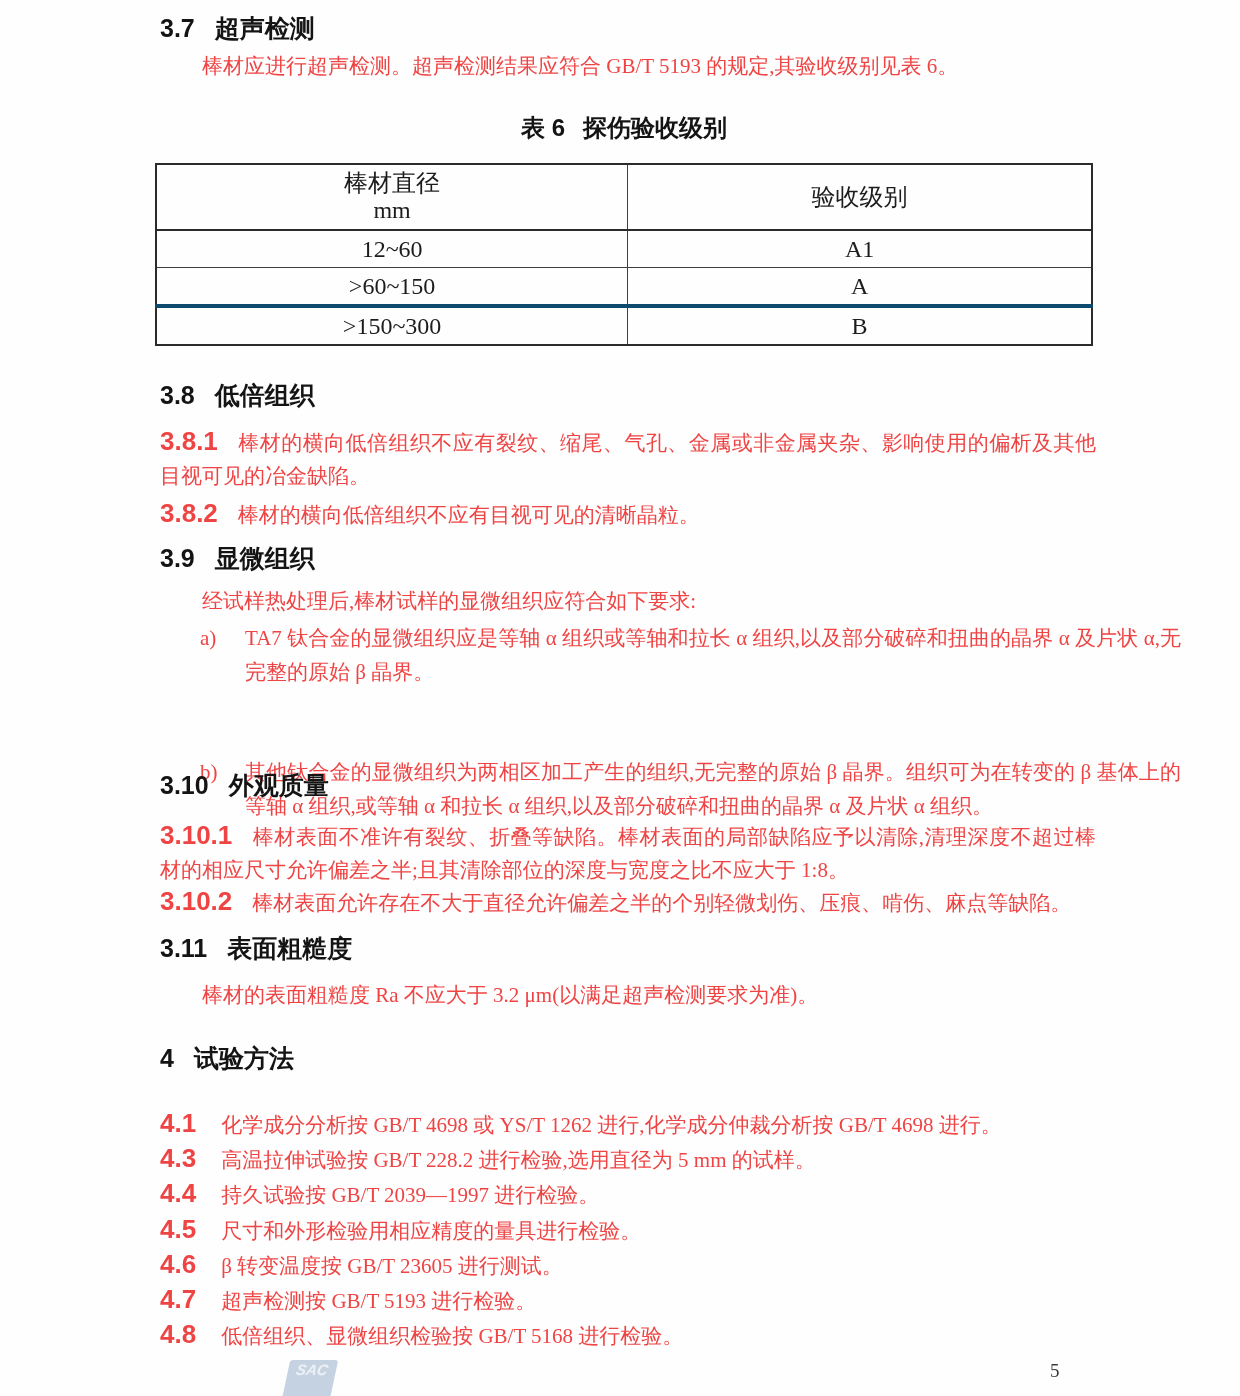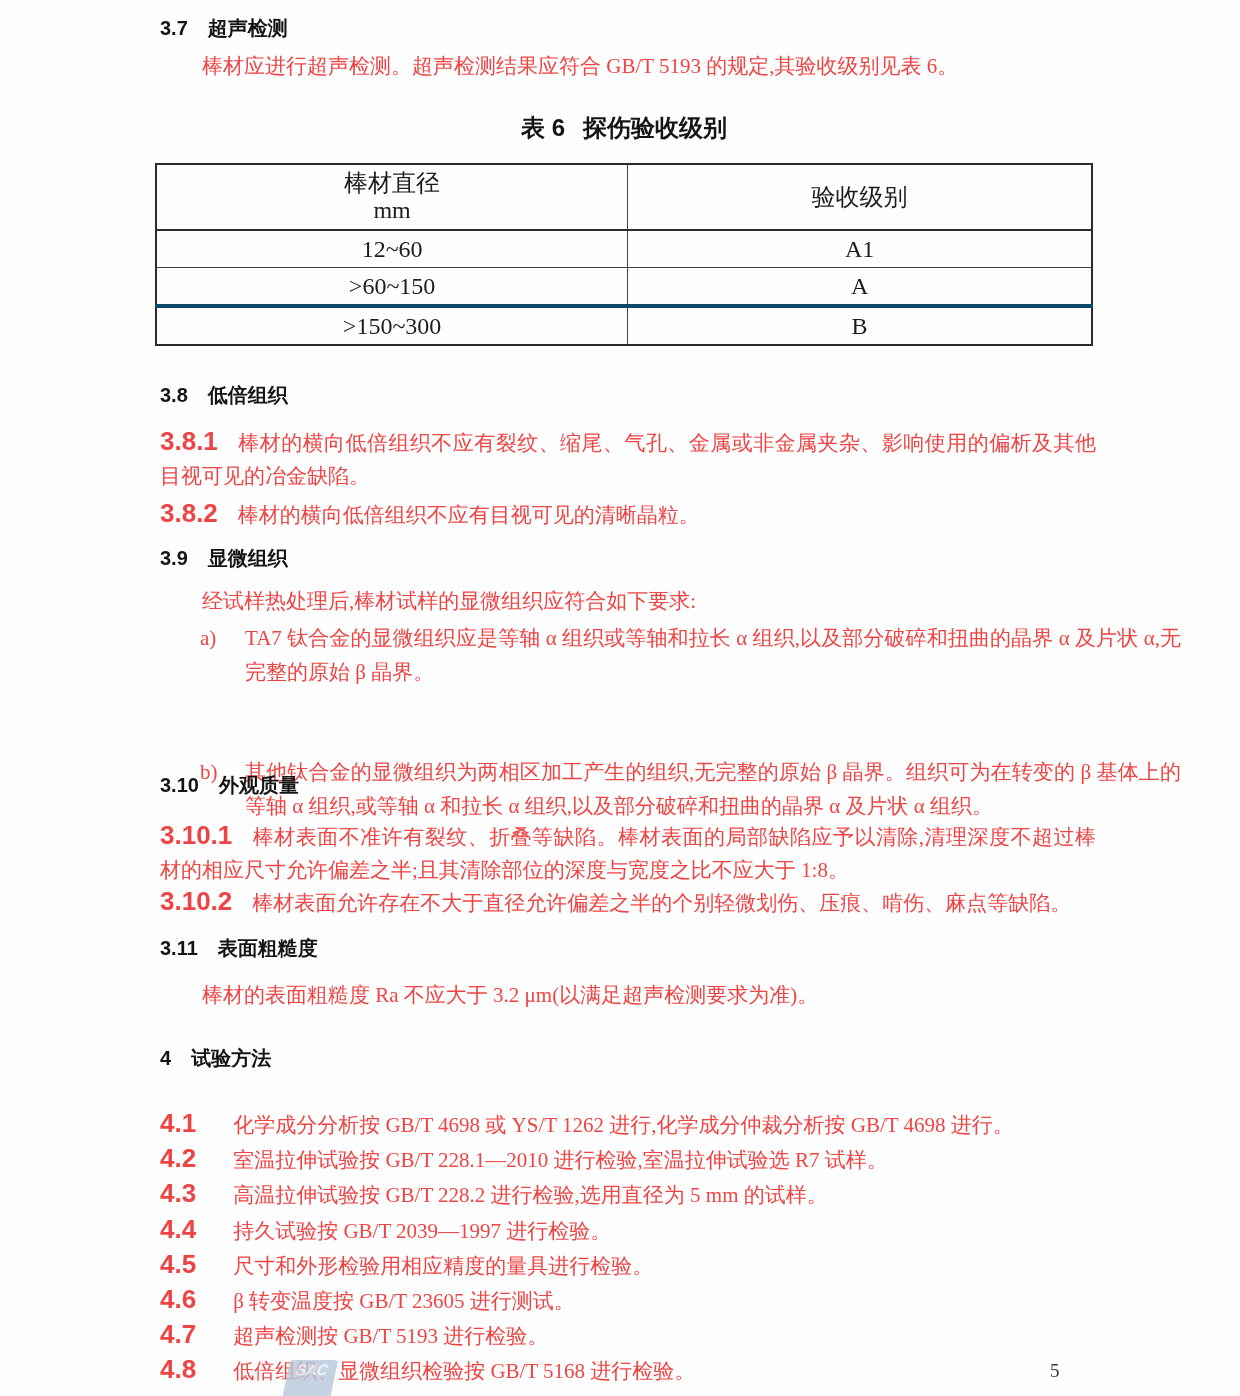--- a/index.html
+++ b/index.html
@@ -4,21 +4,21 @@
 <style>
   html,body { margin:0; padding:0; background:#ffffff; }
   .page {
     position:relative; width:1240px; height:1396px;
     background:#fefefe; overflow:hidden;
     color:#1c1c1c;
   }
   .blk { position:absolute; left:160px; width:936px; }
   .h {
     font-family:"Liberation Sans","DejaVu Sans",sans-serif;
-    font-weight:bold; font-size:20px; line-height:25px; color:#141414;
+    font-weight:bold; font-size:25px; line-height:25px; color:#141414;
   }
   .h .hnum { margin-right:20px; }
   .body {
     font-family:"Liberation Serif","DejaVu Serif",serif;
     font-size:21px; line-height:33px; color:#ef4444;
     text-align:justify;
   }
   .indent { text-indent:42px; }
   .cnum {
     font-family:"Liberation Sans","DejaVu Sans",sans-serif;
@@ -41,21 +41,21 @@
   table.t6 th, table.t6 td {
     border:1px solid #3f3f3f; text-align:center; vertical-align:middle;
     font-weight:normal; padding:0;
   }
   table.t6 { border:2px solid #2b2b2b; }
   table.t6 thead th { border-bottom:2px solid #2b2b2b; height:64px; line-height:27px; }
   table.t6 tbody td { height:36px; }
   table.t6 tbody tr.greyline td { border-top:4px solid #0c4a6e; }
   .var { }
   .titem { line-height:33.2px; }
-  .titem .cnum { margin-right:37px; }
+  .titem .cnum { margin-right:25px; }
   .pagenum {
     position:absolute; left:1050px; top:1360px;
     font-family:"Liberation Serif","DejaVu Serif",serif;
     font-size:19px; color:#3a3a3a;
   }
   .wm {
     position:absolute; left:286px; top:1360px; width:48px; height:40px;
     background:#b8c8da; opacity:.8; border-radius:3px;
     transform:skewX(-12deg);
     display:flex; justify-content:center;
@@ -154,23 +154,20 @@
 
   <div class="blk h" style="top:1046px">
     <span class="hnum">4</span><span>试验方法</span>
   </div>
 
   <div class="blk" style="top:1107px">
     <div class="body titem">
       <span class="cnum">4.1</span><span>化学成分分析按 GB/T 4698 或 YS/T 1262 进行,化学成分仲裁分析按 GB/T 4698 进行。</span>
     </div>
     <div class="body titem">
-      <span class="cnum">4.2</span><span>室温拉伸试验按 GB/T 228.1—2010 进行检验,室温拉伸试验选 R7 试样。</span>
-    </div>
-    <div class="body titem">
       <span class="cnum">4.3</span><span>高温拉伸试验按 GB/T 228.2 进行检验,选用直径为 5 mm 的试样。</span>
     </div>
     <div class="body titem">
       <span class="cnum">4.4</span><span>持久试验按 GB/T 2039—1997 进行检验。</span>
     </div>
     <div class="body titem">
       <span class="cnum">4.5</span><span>尺寸和外形检验用相应精度的量具进行检验。</span>
     </div>
     <div class="body titem">
       <span class="cnum">4.6</span><span>β 转变温度按 GB/T 23605 进行测试。</span>

